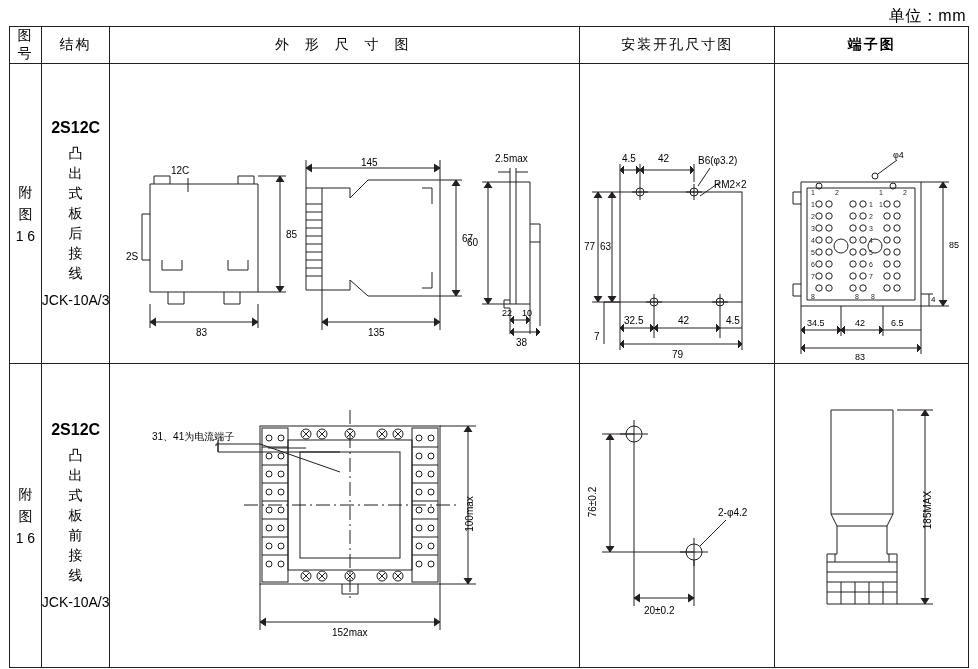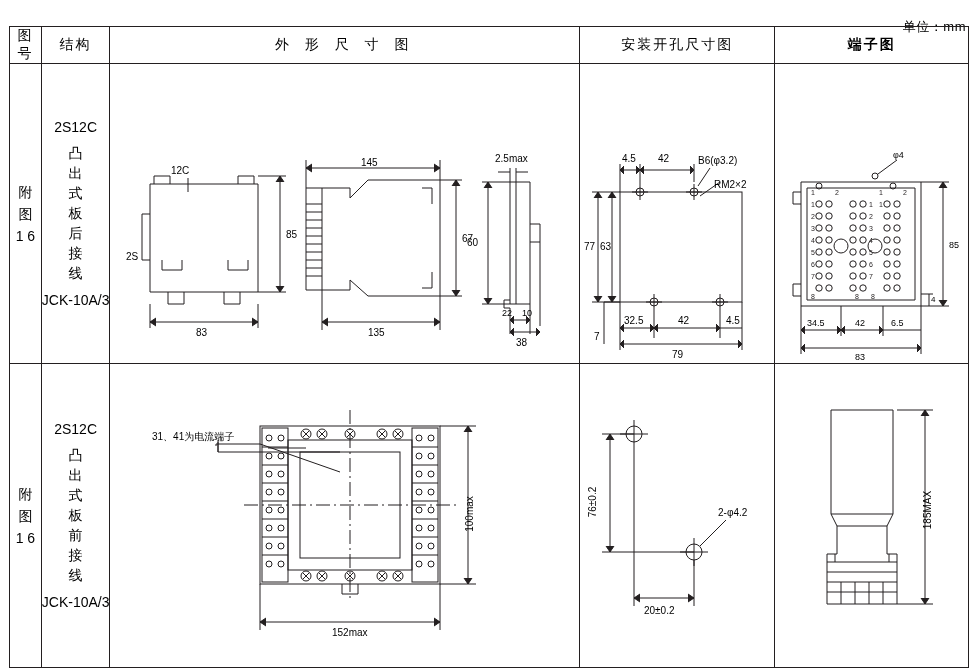--- a/index.html
+++ b/index.html
@@ -7,22 +7,22 @@
   body {
     width: 978px; height: 669px;
     background: #ffffff;
     font-family: "Liberation Sans", sans-serif;
     color: #000;
     position: relative;
     overflow: hidden;
   }
   .unit-label {
     position: absolute;
-    right: 12px; top: 18px;
-    font-size: 13px;
+    right: 12px; top: 6px;
+    font-size: 16px;
     letter-spacing: 0.5px;
   }
   table.main {
     position: absolute;
     left: 9px; top: 26px;
     width: 960px; height: 634px;
     border-collapse: collapse;
   }
   table.main td, table.main th {
     border: 1px solid #231f20;
@@ -49,21 +49,21 @@
     letter-spacing: 0px;
   }
   .fig-cell { font-size: 14px; }
   .fig-cell div { line-height: 22px; }
 
   .struct-cell {
     font-size: 13px;
     padding: 8px 2px;
     line-height: 19px;
   }
-  .struct-cell .code { font-weight: normal; font-size: 14px; margin-bottom: 6px;}
+  .struct-cell .code { font-weight: bold; font-size: 16px; margin-bottom: 6px;}
   .struct-cell .model { font-size: 14px; margin-top: 8px; white-space: nowrap; }
   .draw { position: relative; width: 100%; height: 100%; }
   svg { display:block; }
   .row1 { height: 300px; }
   .row2 { height: 304px; }
 </style>
 </head>
 <body>
 
 <div class="unit-label">单位：mm</div>

